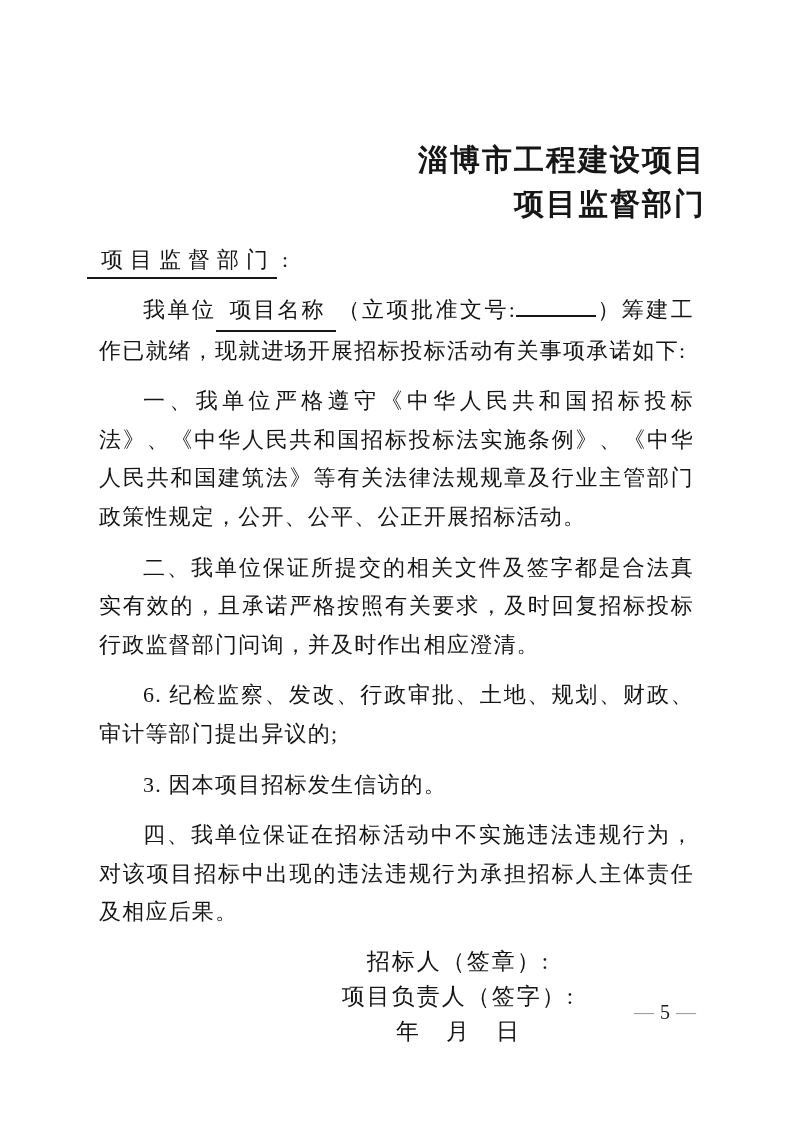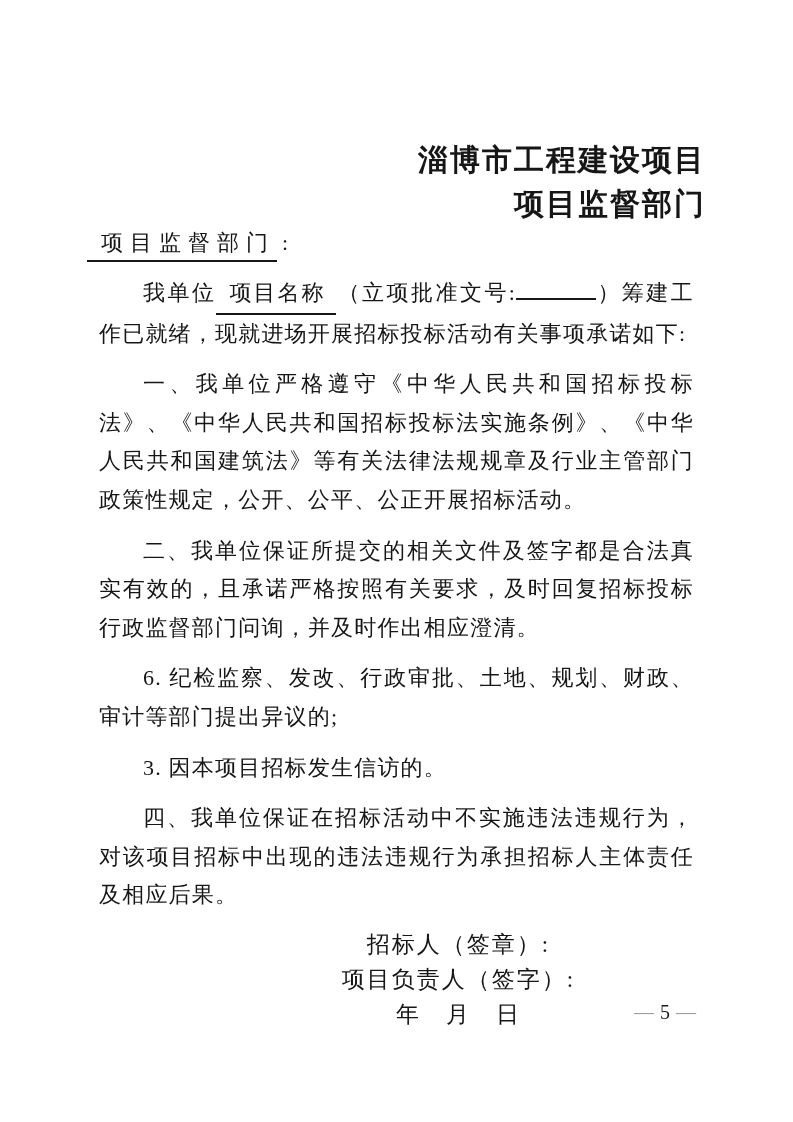--- a/index.html
+++ b/index.html
@@ -26,21 +26,21 @@
   .doc-title {
     margin-top: 138px;
     text-align: right;
     font-weight: bold;
     font-size: 30px;
     line-height: 44px;
     letter-spacing: 2px;
     font-family: "Liberation Serif", serif;
   }
   .supervision {
-    margin-top: 1px;
+    margin-top: 18px;
     font-size: 22px;
     line-height: 32px;
     letter-spacing: 1px;
   }
   .supervision .u-label {
     display: inline-block;
     border-bottom: 2px solid #161616;
     letter-spacing: 7px;
     padding: 0 2px 1px 14px;
   }

